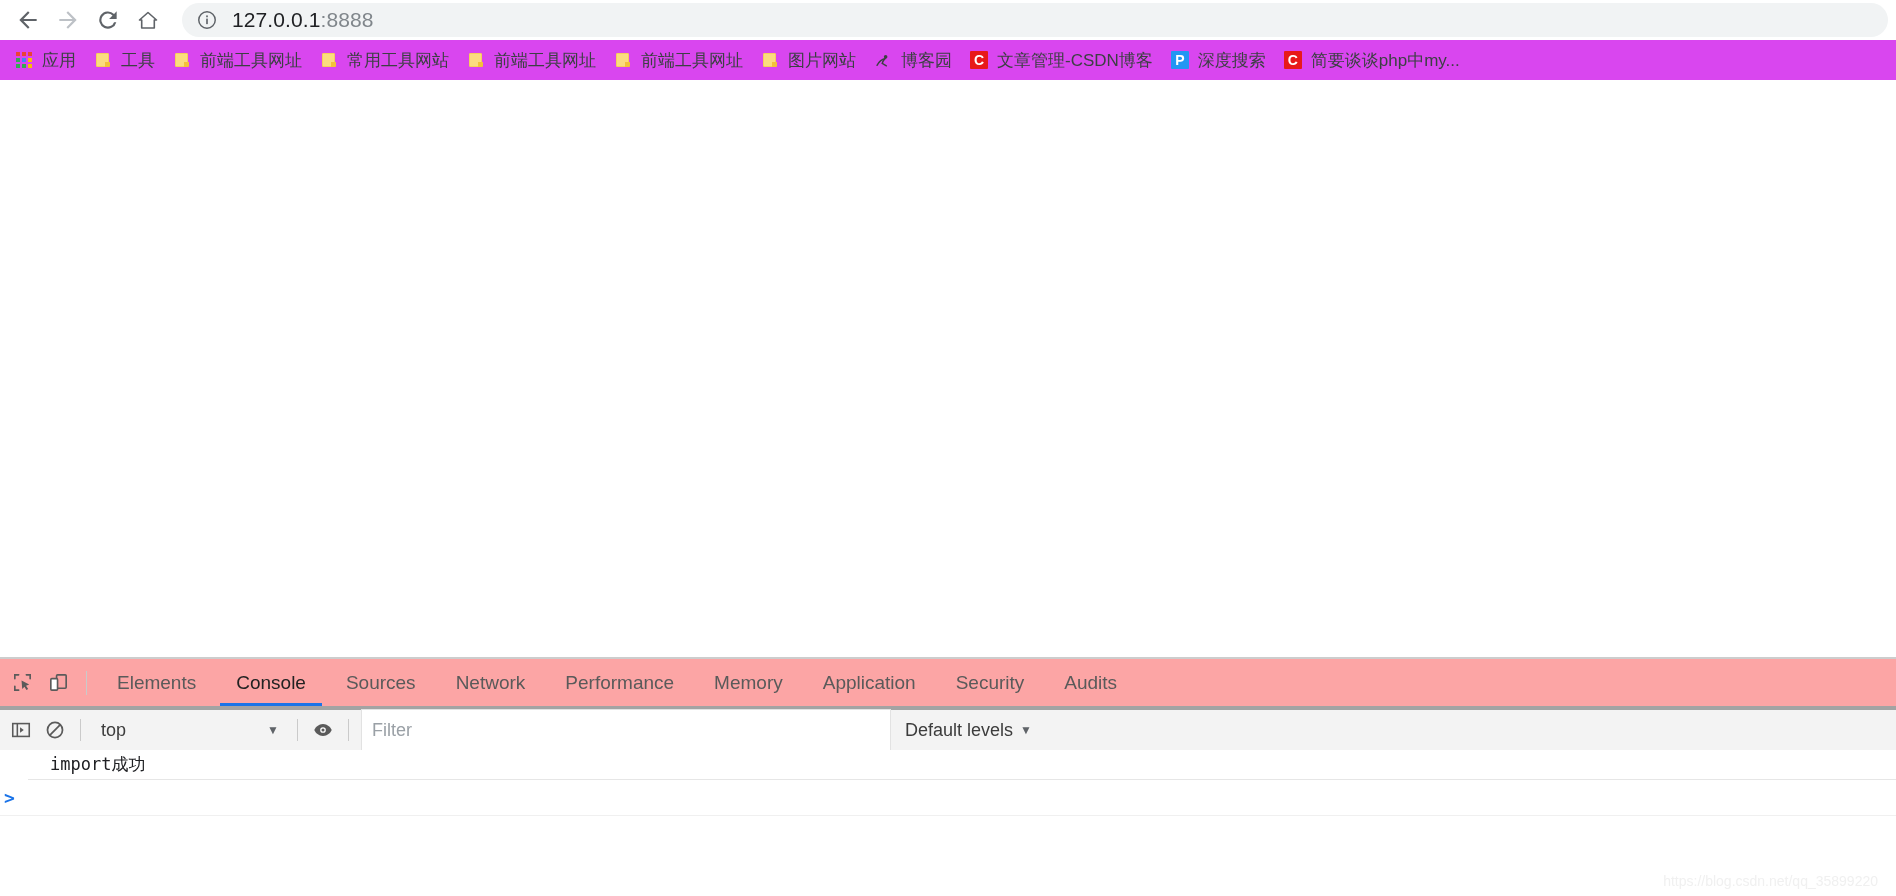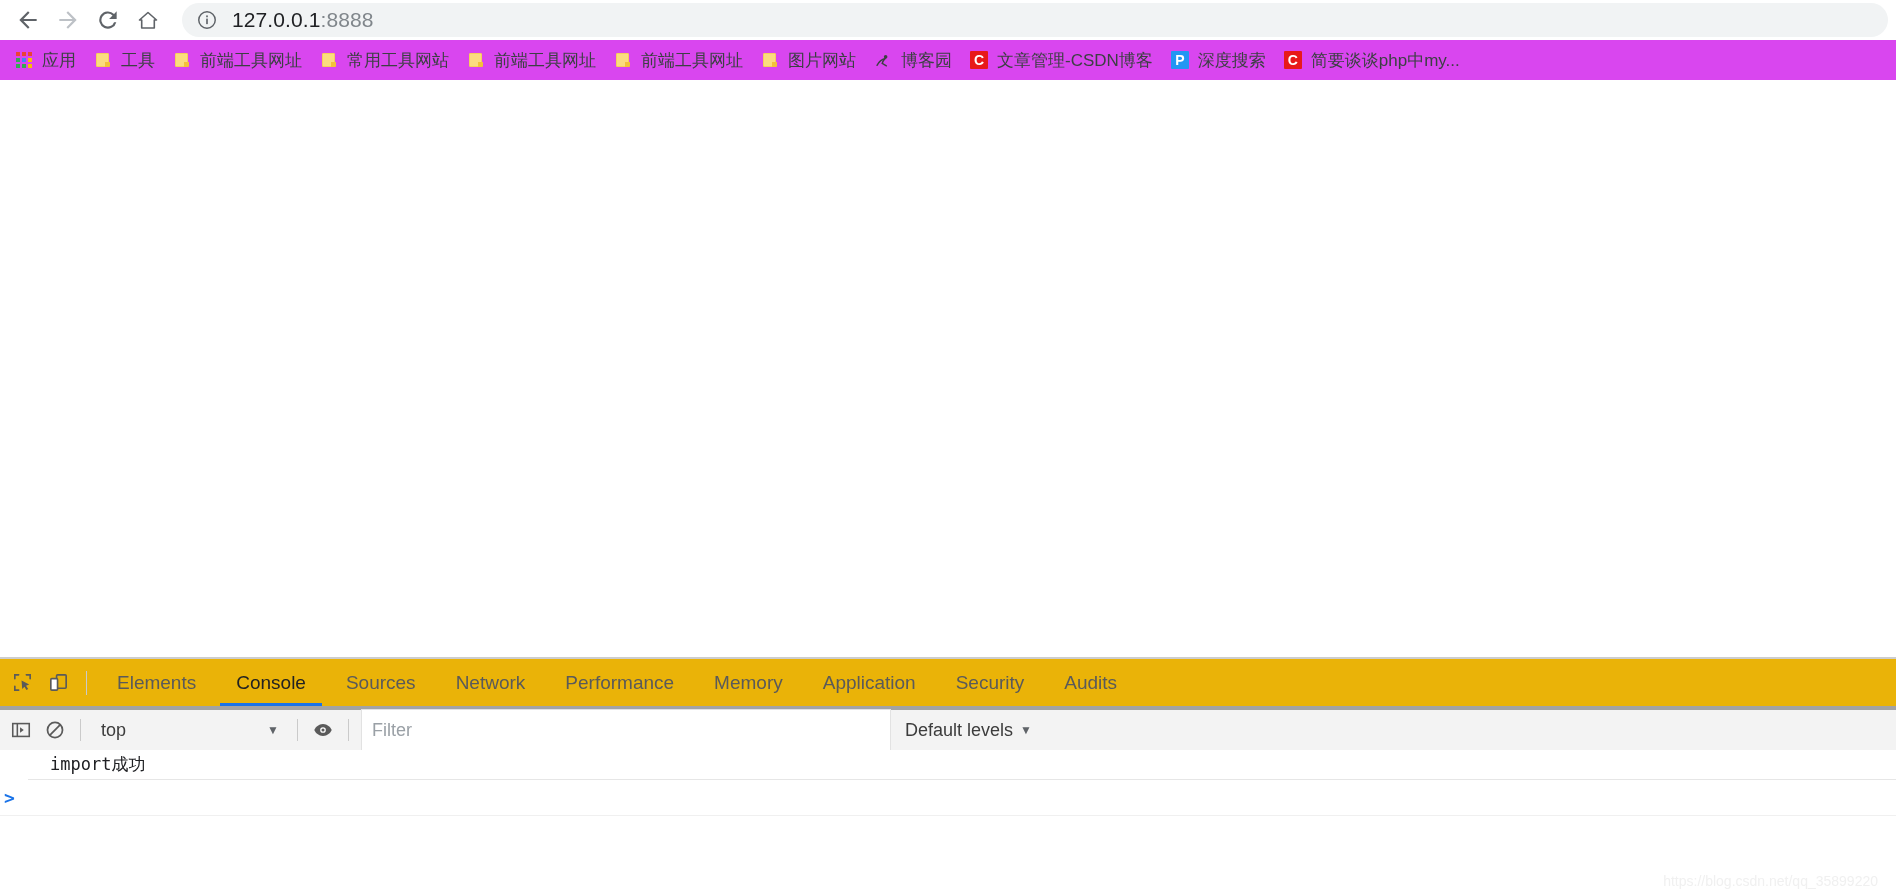--- a/index.html
+++ b/index.html
@@ -129,21 +129,21 @@
     height: 237px;
     display: flex;
     flex-direction: column;
     border-top: 1px solid #cdcdcd;
   }
 
   .dt-tabbar {
     height: 47px;
     display: flex;
     align-items: center;
-    background: #eab308;
+    background: #fca5a5;
     padding-left: 4px;
     position: relative;
   }
   .dt-tool-icon {
     width: 36px; height: 36px;
     display: flex; align-items: center; justify-content: center;
     cursor: pointer; flex: 0 0 auto;
   }
   .dt-sep {
     width: 1px; height: 24px; background: #cacaca; margin: 0 10px; flex:0 0 auto;

